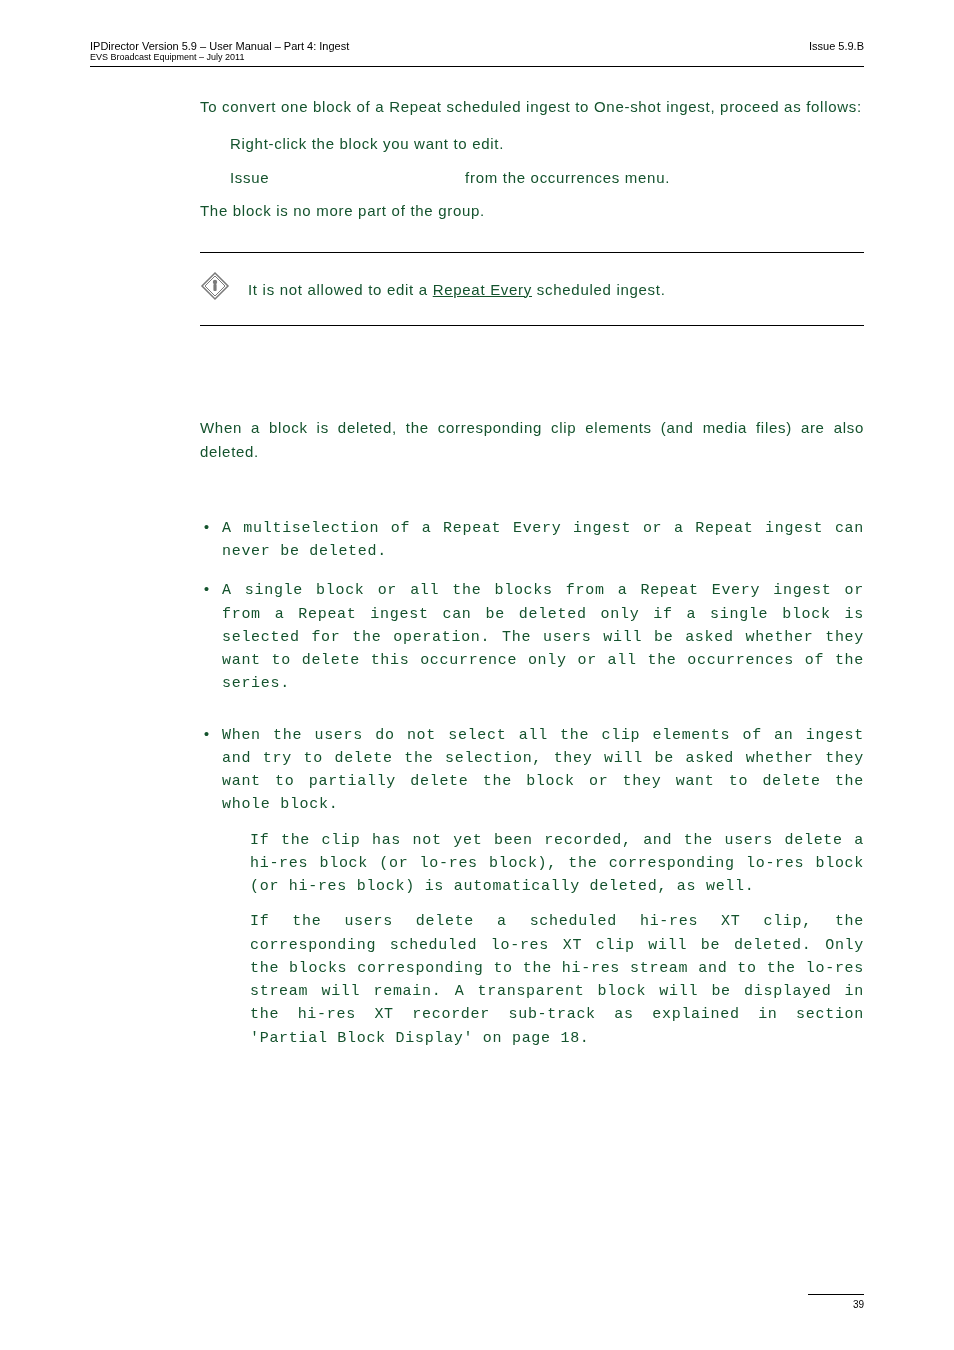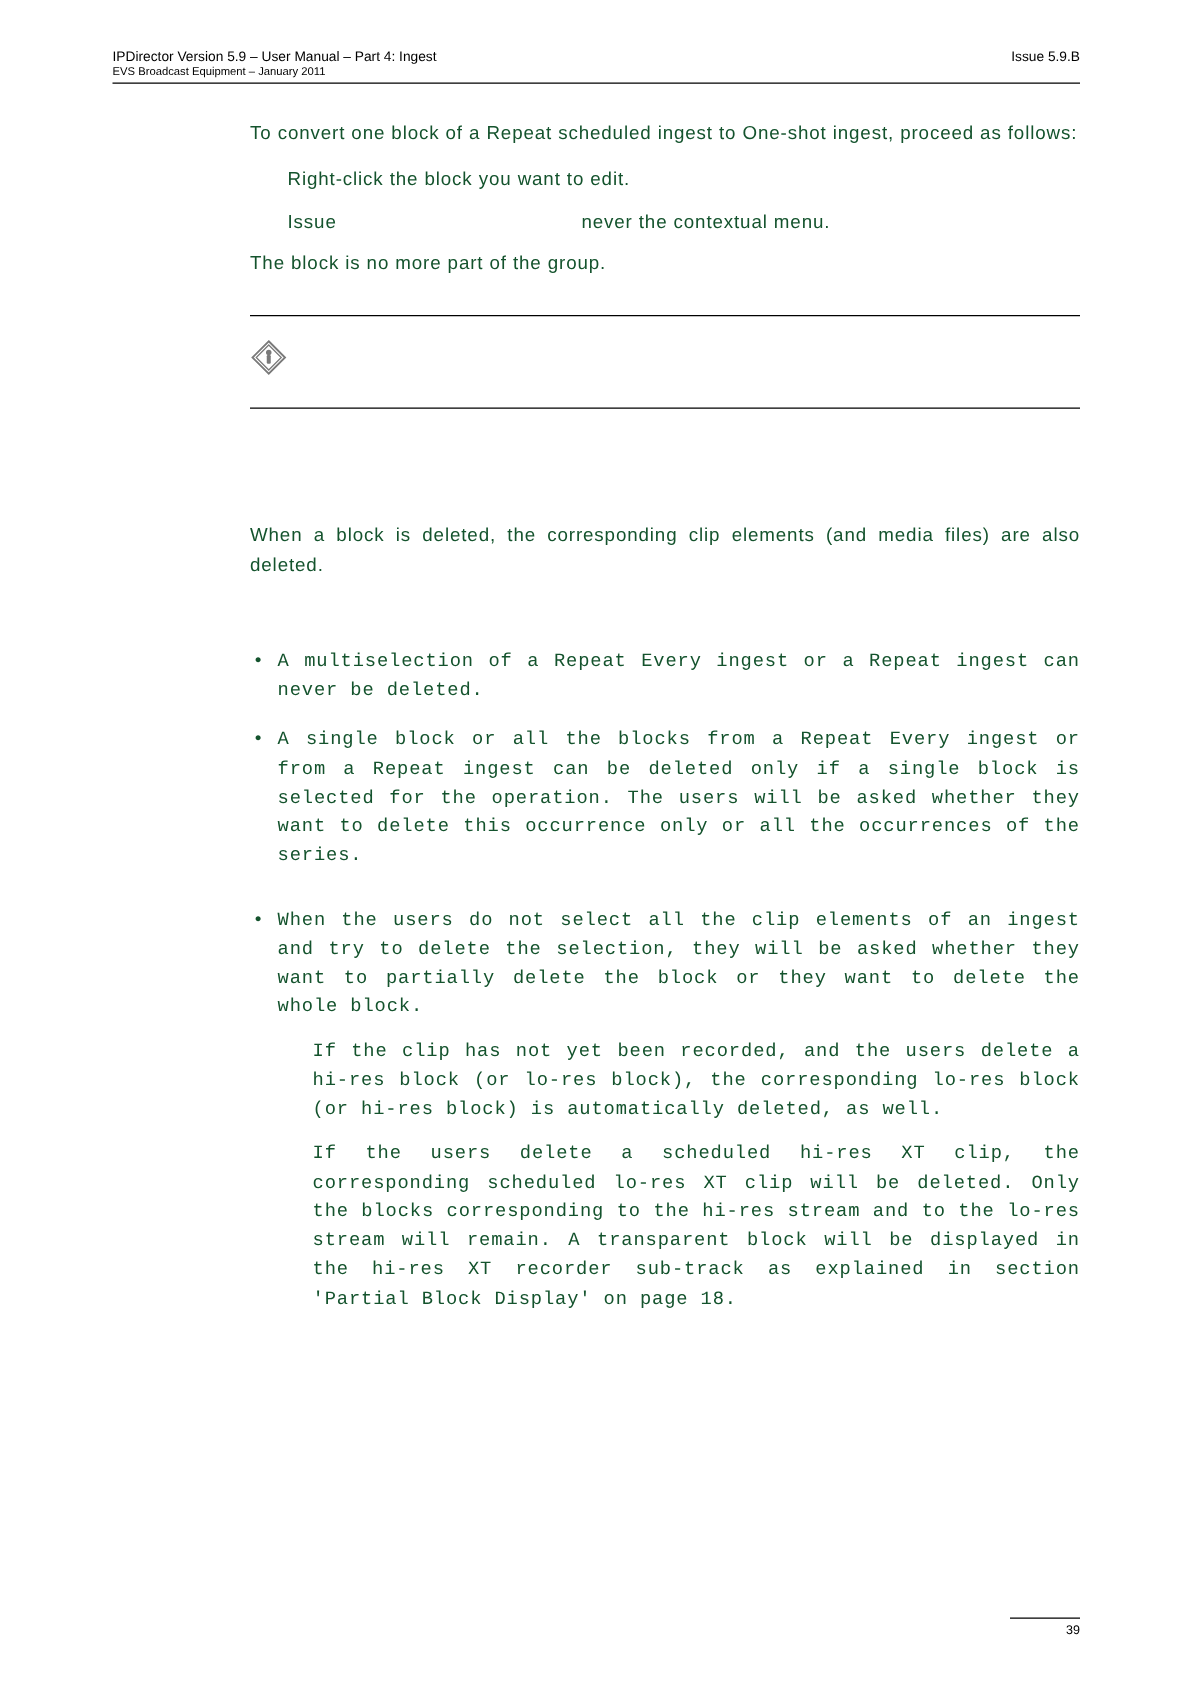--- a/index.html
+++ b/index.html
@@ -127,52 +127,55 @@
   }
 </style>
 </head>
 <body>
 
 <div class="page">
 
   <div class="header-row">
     <div>
       <div class="header-left-top">IPDirector Version 5.9 – User Manual – Part 4: Ingest</div>
-      <div class="header-left-bottom">EVS Broadcast Equipment – January 2011</div>
+      <div class="header-left-bottom">EVS Broadcast Equipment – July 2011</div>
     </div>
     <div class="header-right">Issue 5.9.B</div>
   </div>
   <hr class="header-rule">
 
   <div class="body">
 
     <p>To convert one block of a Repeat scheduled ingest to One-shot ingest, proceed as follows:</p>
 
     <div class="indent-list">
       <p>Right-click the block you want to edit.</p>
       <p>
         <span>Issue</span>
         <span style="display:inline-block; width:186px;"></span>
-        <span>never the contextual menu.</span>
+        <span>from the occurrences menu.</span>
       </p>
     </div>
 
     <p class="flush-left">The block is no more part of the group.</p>
 
     <div class="note-block flush-left">
       <hr class="note-rule">
       <div class="note-row">
         <span class="note-icon">
           <svg width="30" height="30" viewBox="0 0 30 30">
             <polygon points="15,2 28,15 15,28 2,15" fill="none" stroke="#7a7a7a" stroke-width="1.5"></polygon>
             <polygon points="15,5 25,15 15,25 5,15" fill="none" stroke="#7a7a7a" stroke-width="1"></polygon>
             <circle cx="15" cy="11" r="2.2" fill="#7a7a7a"></circle>
             <rect x="13.4" y="13" width="3.2" height="7" rx="1" fill="#7a7a7a"></rect>
           </svg>
         </span>
+        <span class="note-text">
+          <span>It is not allowed to edit a </span><span class="underline">Repeat Every</span><span> scheduled ingest.</span>
+        </span>
       </div>
       <hr class="note-rule">
     </div>
 
     <div class="gap-lg"></div>
 
     <p>When a block is deleted, the corresponding clip elements (and media files) are also deleted.</p>
 
     <div class="gap-md"></div>
 

